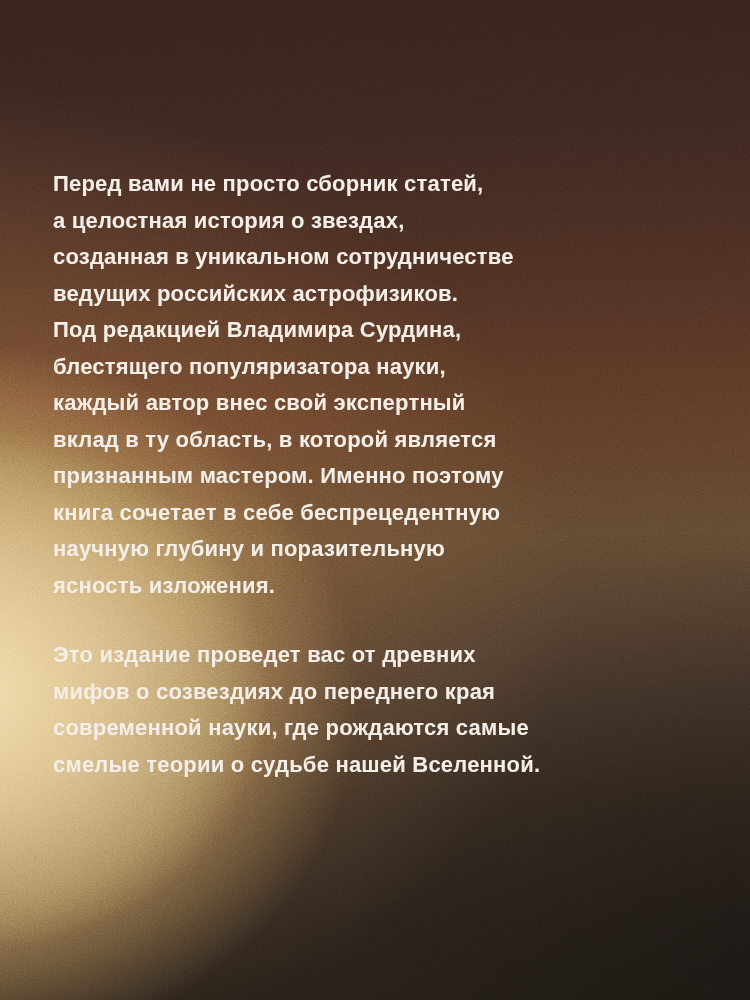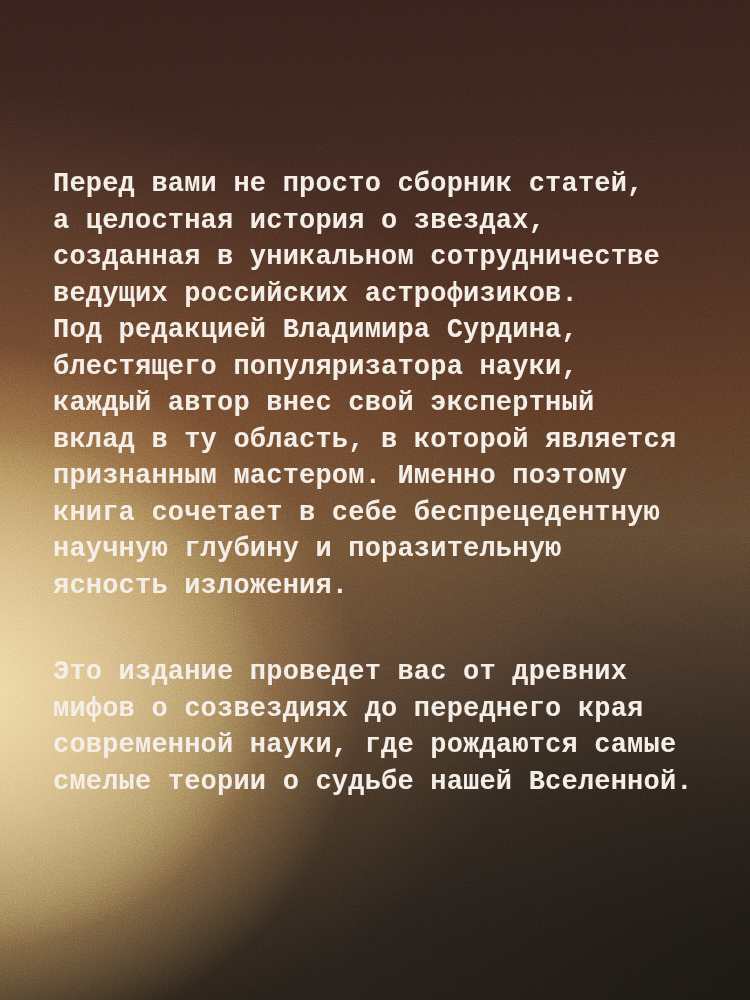--- a/index.html
+++ b/index.html
@@ -25,33 +25,33 @@
       linear-gradient(178deg,
         #2e1b15 0%, #35201a 14%, #44281c 28%, #553420 42%,
         #58412a 54%, #443326 66%, #2e241b 80%, #231c16 92%, #1f1912 100%);
   }
   .text-block {
     position: absolute;
     left: 53px;
     top: 166px;
     right: 36px;
     color: #f3ece4;
-    font-family: Liberation Mono, monospace;
+    font-family: Liberation Sans, sans-serif;
     font-weight: 700;
-    font-size: 27px;
+    font-size: 22px;
     line-height: 36.5px;
     letter-spacing: 0.2px;
     z-index: 2;
   }
   .text-block p {
     margin: 0;
     white-space: pre-line; 
   }
   .text-block p + p {
-    margin-top: 50px;
+    margin-top: 33px;
   }
   svg.grain {
     position: absolute;
     inset: 0;
     z-index: 3;
     pointer-events: none;
   }
   svg.grain.overlay { mix-blend-mode: overlay; opacity: 0.55; }
   svg.grain.speckle { mix-blend-mode: screen;  opacity: 0.06; }
 </style>

